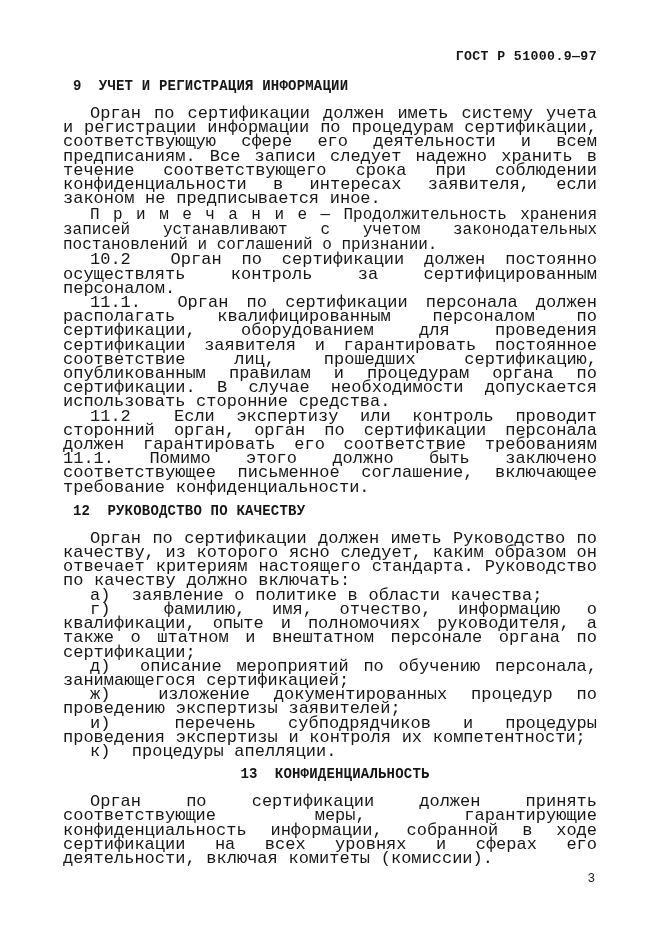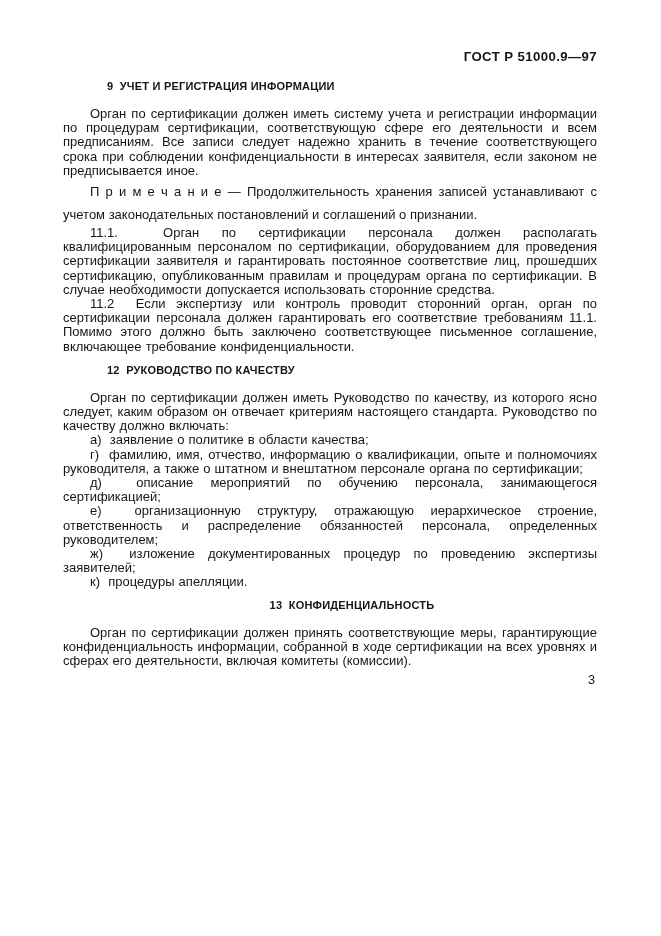--- a/index.html
+++ b/index.html
@@ -6,62 +6,62 @@
     margin: 0;
     padding: 0;
     background: #ffffff;
   }
   .page {
     position: relative;
     width: 661px;
     height: 884px;
     background: #ffffff;
     overflow: hidden;
-    font-family: Liberation Sans, sans-serif;
+    font-family: Liberation Mono, monospace;
     color: #161616;
   }
   .content {
     position: absolute;
     left: 63px;
     top: 0;
     width: 534px;
   }
   .running-header {
     margin-top: 49px;
     text-align: right;
     font-weight: 700;
     font-size: 13.2px;
     line-height: 15px;
     letter-spacing: 0.4px;
     white-space: pre-wrap;
   }
   .hd {
-    font-size: 11px;
+    font-size: 14px;
     font-weight: 700;
     line-height: 15px;
-    margin: 14px 0 13px 44px;
+    margin: 14px 0 13px 10px;
     white-space: pre-wrap;
     letter-spacing: 0.2px;
   }
   .hd.mt-after-header { margin-top: 15px; }
   .hd.mt-xl { margin-top: 29px; }
   .hd.mt-lg { margin-top: 15px; }
   .hd.mt-md { margin-top: 9px; }
   .hd.mt-sm { margin-top: 8px; text-align: center; }
   .body {
-    font-size: 13px;
+    font-size: 17px;
     line-height: 14.2px;
     text-align: justify;
     text-indent: 27px;
     margin: 0;
     word-spacing: 0.5px;
   }
   .note {
-    font-size: 13px;
-    line-height: 23px;
+    font-size: 16px;
+    line-height: 15px;
     text-align: justify;
     text-indent: 27px;
     margin: 2px 0 0 0;
   }
   .page-number {
     text-align: right;
     font-size: 12.7px;
     line-height: 15px;
     margin-top: 5px;
     padding-right: 2px;
@@ -72,31 +72,32 @@
 
 <div class="page">
   <div class="content">
 
     <div class="running-header">ГОСТ Р 51000.9—97</div>
 
     <h2 class="hd mt-after-header">9&nbsp; УЧЕТ И РЕГИСТРАЦИЯ ИНФОРМАЦИИ</h2>
     <p class="body">Орган по сертификации должен иметь систему учета и регистрации информации по процедурам сертификации, соответствующую сфере его деятельности и всем предписаниям. Все записи следует надежно хранить в течение соответствующего срока при соблюдении конфиденциальности в интересах заявителя, если законом не предписывается иное.</p>
     <p class="note">П р и м е ч а н и е — Продолжительность хранения записей устанавливают с учетом законодательных постановлений и соглашений о признании.</p>
 
+    <p class="body">10.2&nbsp; Орган по сертификации должен постоянно осуществлять контроль за сертифицированным персоналом.</p>
 
     <p class="body">11.1.&nbsp; Орган по сертификации персонала должен располагать квалифицированным персоналом по сертификации, оборудованием для проведения сертификации заявителя и гарантировать постоянное соответствие лиц, прошедших сертификацию, опубликованным правилам и процедурам органа по сертификации. В случае необходимости допускается использовать сторонние средства.</p>
     <p class="body">11.2&nbsp; Если экспертизу или контроль проводит сторонний орган, орган по сертификации персонала должен гарантировать его соответствие требованиям 11.1. Помимо этого должно быть заключено соответствующее письменное соглашение, включающее требование конфиденциальности.</p>
 
     <h2 class="hd mt-md">12&nbsp; РУКОВОДСТВО ПО КАЧЕСТВУ</h2>
     <p class="body">Орган по сертификации должен иметь Руководство по качеству, из которого ясно следует, каким образом он отвечает критериям настоящего стандарта. Руководство по качеству должно включать:</p>
     <p class="body">а)&nbsp; заявление о политике в области качества;</p>
     <p class="body">г)&nbsp; фамилию, имя, отчество, информацию о квалификации, опыте и полномочиях руководителя, а также о штатном и внештатном персонале органа по сертификации;</p>
     <p class="body">д)&nbsp; описание мероприятий по обучению персонала, занимающегося сертификацией;</p>
-    <p class="body">е)&nbsp; организационную структуру, отражающую иерархическое строение, ответственность и распределение обязанностей персонала, определенных руководителем;</p>
     <p class="body">ж)&nbsp; изложение документированных процедур по проведению экспертизы заявителей;</p>
+    <p class="body">и)&nbsp; перечень субподрядчиков и процедуры проведения экспертизы и контроля их компетентности;</p>
     <p class="body">к)&nbsp; процедуры апелляции.</p>
 
     <h2 class="hd mt-sm">13&nbsp; КОНФИДЕНЦИАЛЬНОСТЬ</h2>
     <p class="body">Орган по сертификации должен принять соответствующие меры, гарантирующие конфиденциальность информации, собранной в ходе сертификации на всех уровнях и сферах его деятельности, включая комитеты (комиссии).</p>
 
     <div class="page-number">3</div>
 
   </div>
 </div>
 

